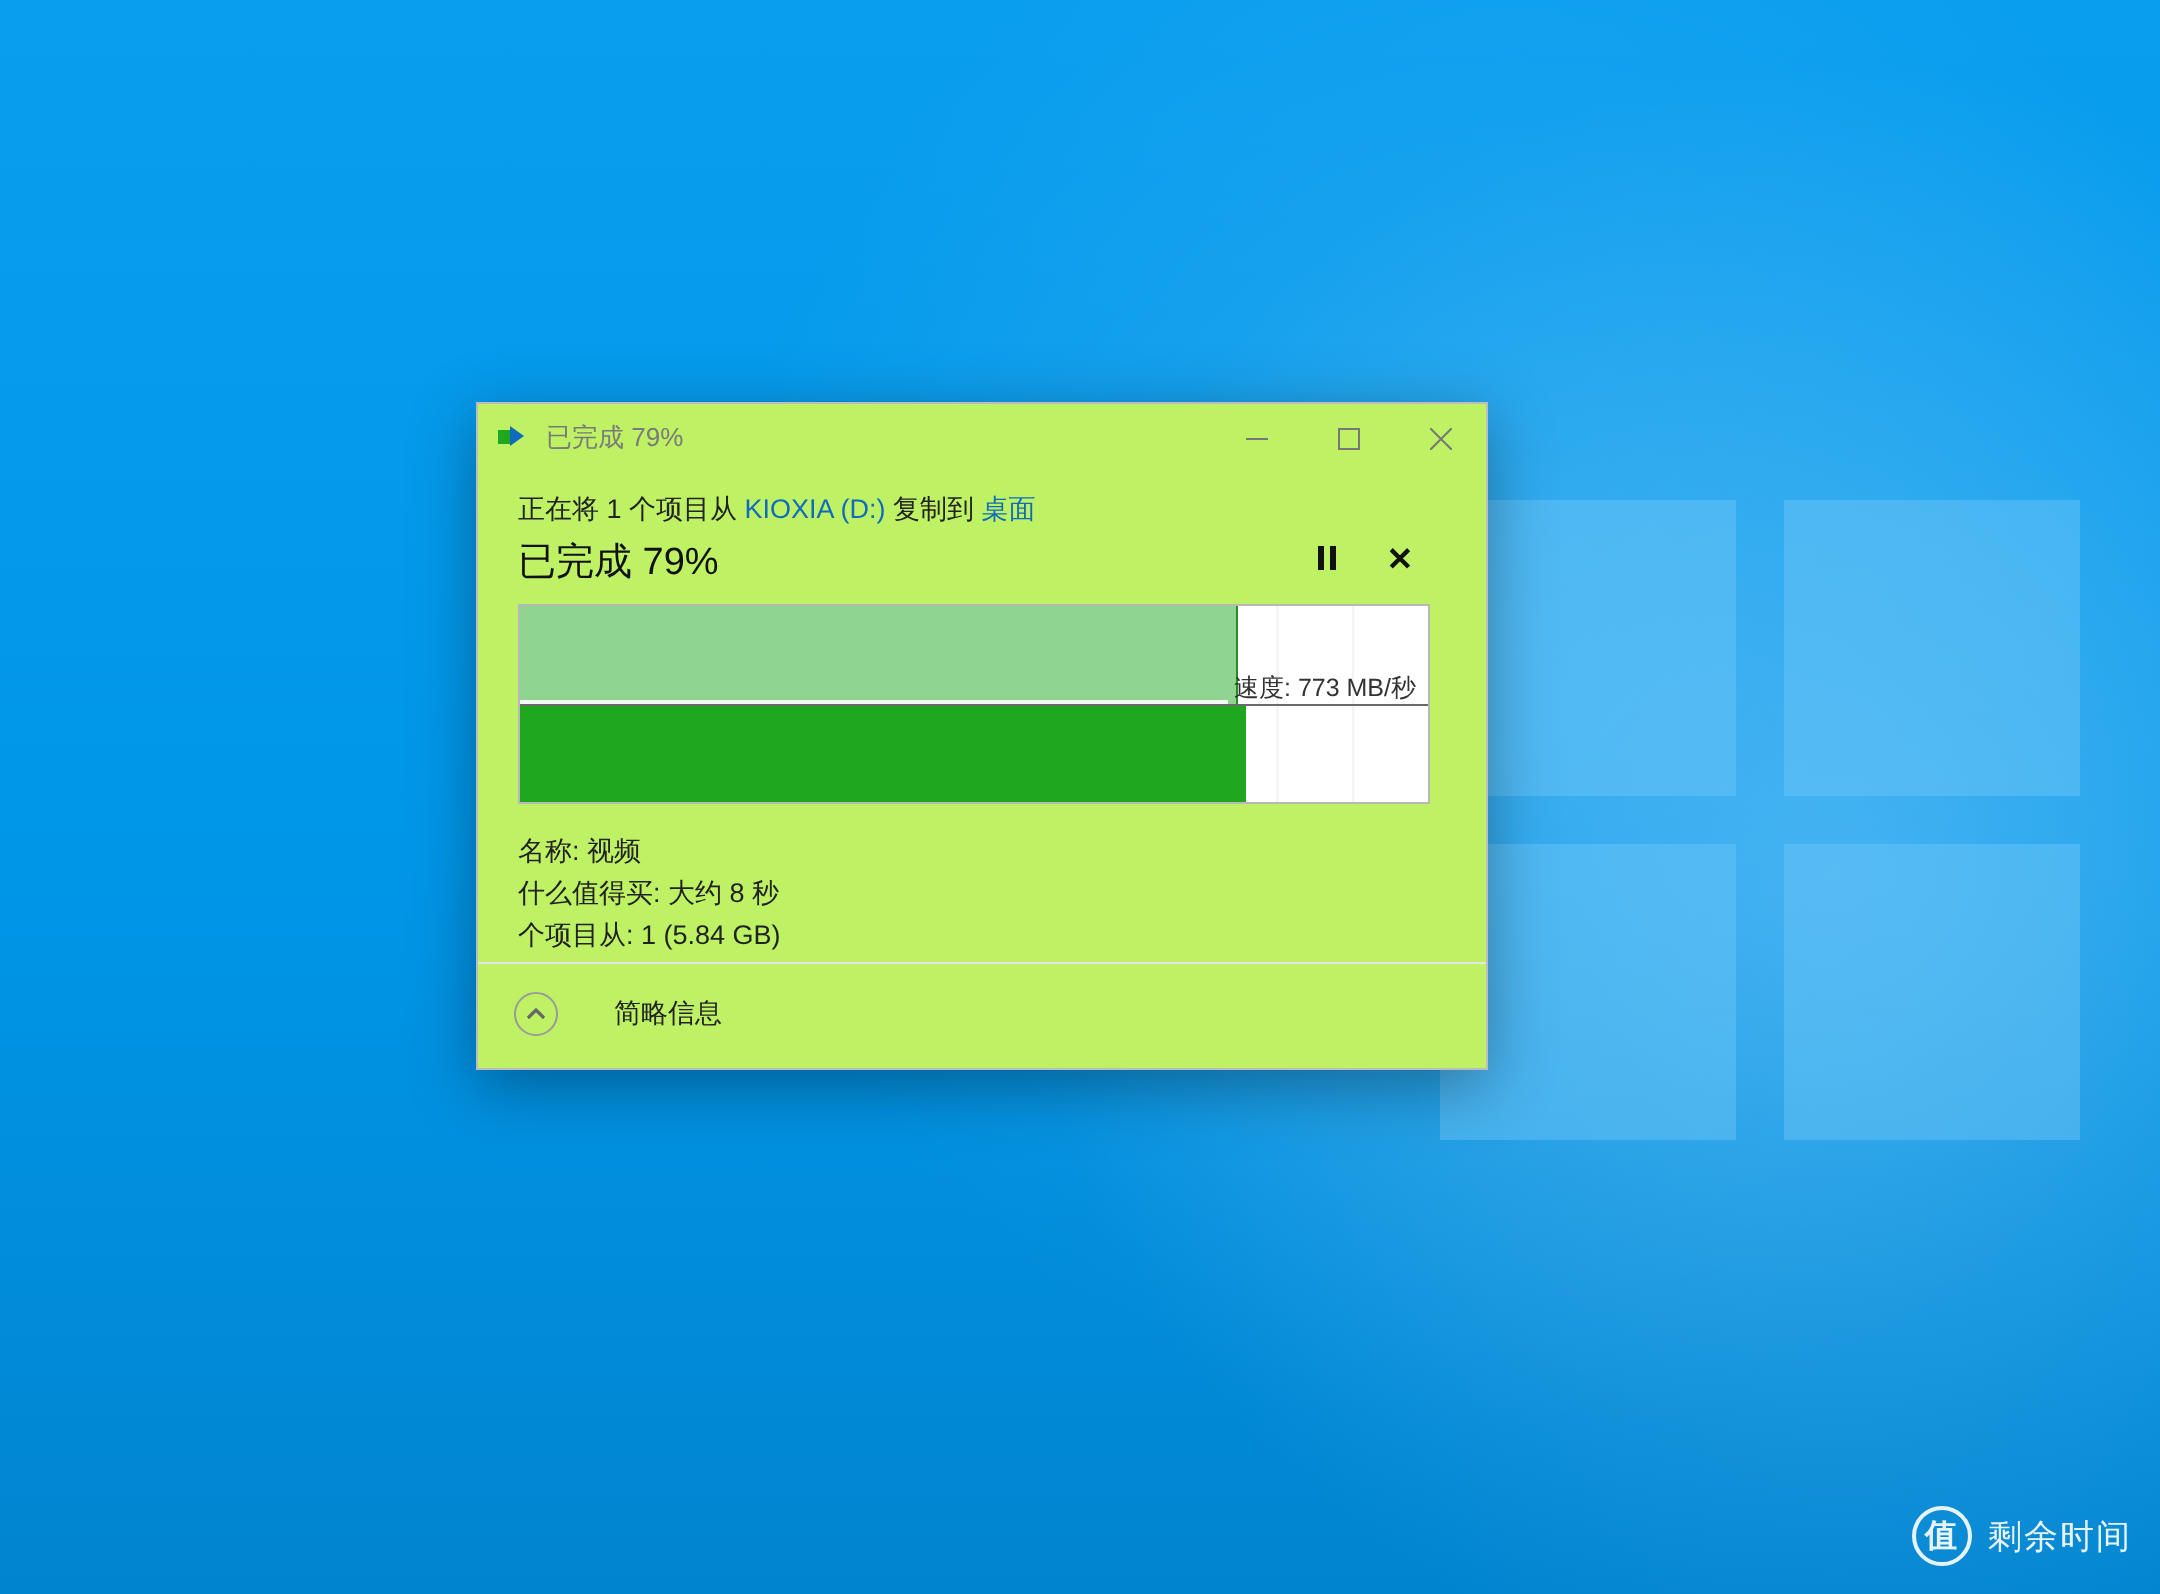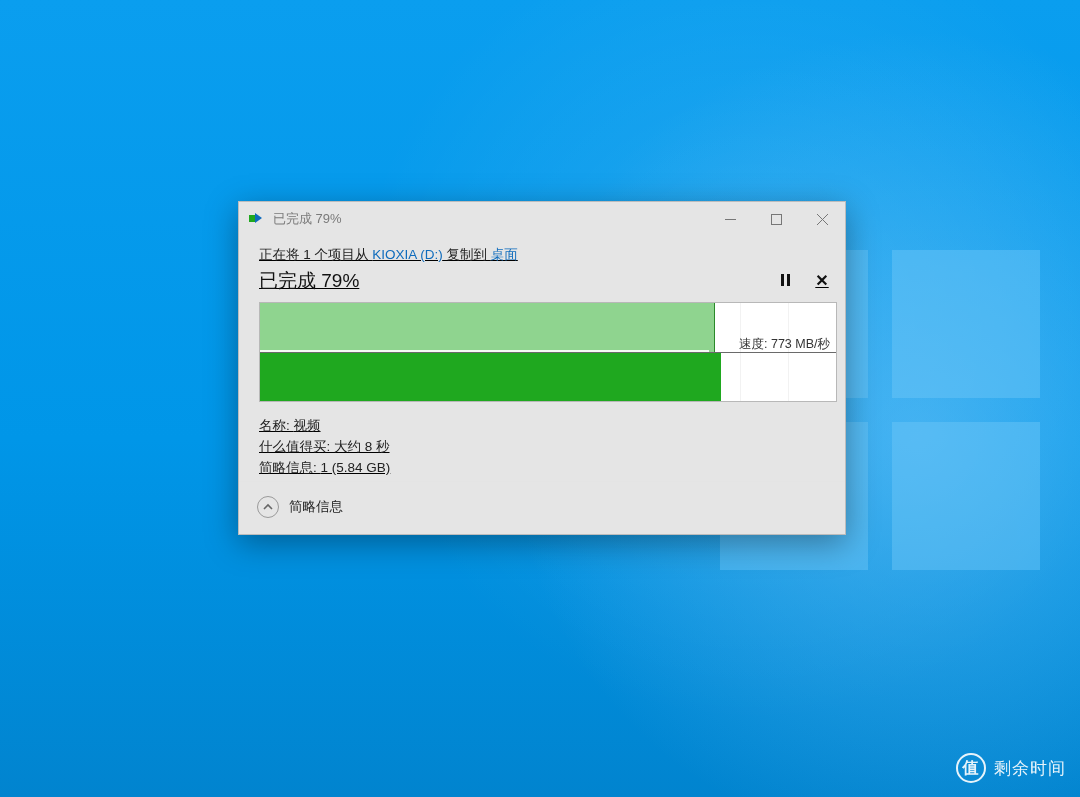--- a/index.html
+++ b/index.html
@@ -35,22 +35,22 @@
     background:
       radial-gradient(circle at 85% 55%, rgba(120,200,250,0.5), rgba(10,158,239,0) 40%),
       radial-gradient(circle at 70% 40%, rgba(255,255,255,0.12), rgba(10,158,239,0) 45%),
       linear-gradient(180deg, #0a9eef 0%, #0096e8 55%, #0184cf 100%);
   }
 
   
   .dialog {
     position: absolute;
     left: 238px; top: 201px;
-    width: 608px;
-    background: #e5e5e5;
+    width: 506px;
+    background: #bef264;
     box-shadow: 0 8px 30px rgba(0,0,0,0.35);
     border: 1px solid #bcbcbc;
   }
   .titlebar {
     height: 34px;
     display: flex;
     align-items: center;
     padding-left: 10px;
     color: #7a7a7a;
     font-size: 13px;
@@ -81,22 +81,21 @@
   .winbtn {
     width: 46px; height: 100%;
     display:flex; align-items:center; justify-content:center;
     color:#5a5a5a;
     font-size: 11px;
   }
   .winbtn svg { width:11px; height:11px; stroke:#777; stroke-width:1; fill:none; }
   .winbtn.close svg { stroke:#777; }
 
   .body {
-    padding: 10px 8px 0 20px;
-    text-decoration: underline;
+    padding: 10px 28px 0 20px;
   }
   .copy-line {
     font-size: 13.5px;
     color: #222;
     margin-bottom: 4px;
   }
   .copy-line .lnk { color: #0f6cbd; }
   .progress-row {
     display:flex; align-items:center; justify-content:space-between;
     margin-bottom: 8px;
@@ -171,21 +170,21 @@
     color:#222;
     line-height:1.55;
     margin-bottom:2px;
   }
   .details .row span:first-child { white-space:nowrap; }
 
   .footer {
     border-top:1px solid #e4e4e4;
     padding:14px 20px 16px 18px;
     display:flex; align-items:center;
-    gap:10px;
+    gap:28px;
   }
   .toggle-circle {
     width:22px; height:22px;
     border:1px solid #9a9a9a;
     border-radius:50%;
     display:flex; align-items:center; justify-content:center;
   }
   .toggle-circle svg { width:10px; height:10px; stroke:#666; stroke-width:1.6; fill:none; }
   .footer-label { font-size:13.5px; color:#222; }
 
@@ -270,21 +269,21 @@
       </div>
 
       <div class="details">
         <div class="row">
           <span>名称: </span><span>视频</span>
         </div>
         <div class="row">
           <span>什么值得买: </span><span>大约 8 秒</span>
         </div>
         <div class="row">
-          <span>简略信息: </span><span>1 (5.84 GB)</span>
+          <span>个项目从: </span><span>1 (5.84 GB)</span>
         </div>
       </div>
     </div>
 
     <div class="footer">
       <div class="toggle-circle">
         <svg viewBox="0 0 10 10">
             <polyline points="1,7 5,3 9,7"></polyline>
           </svg>
       </div>

